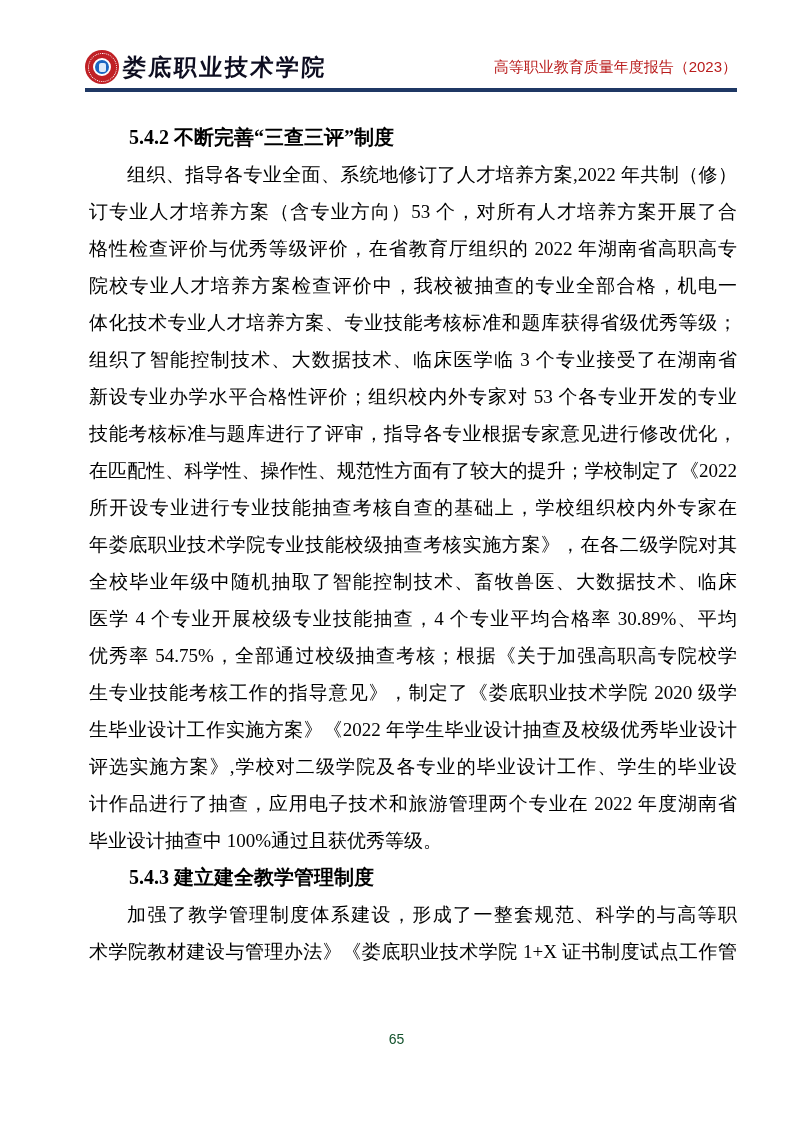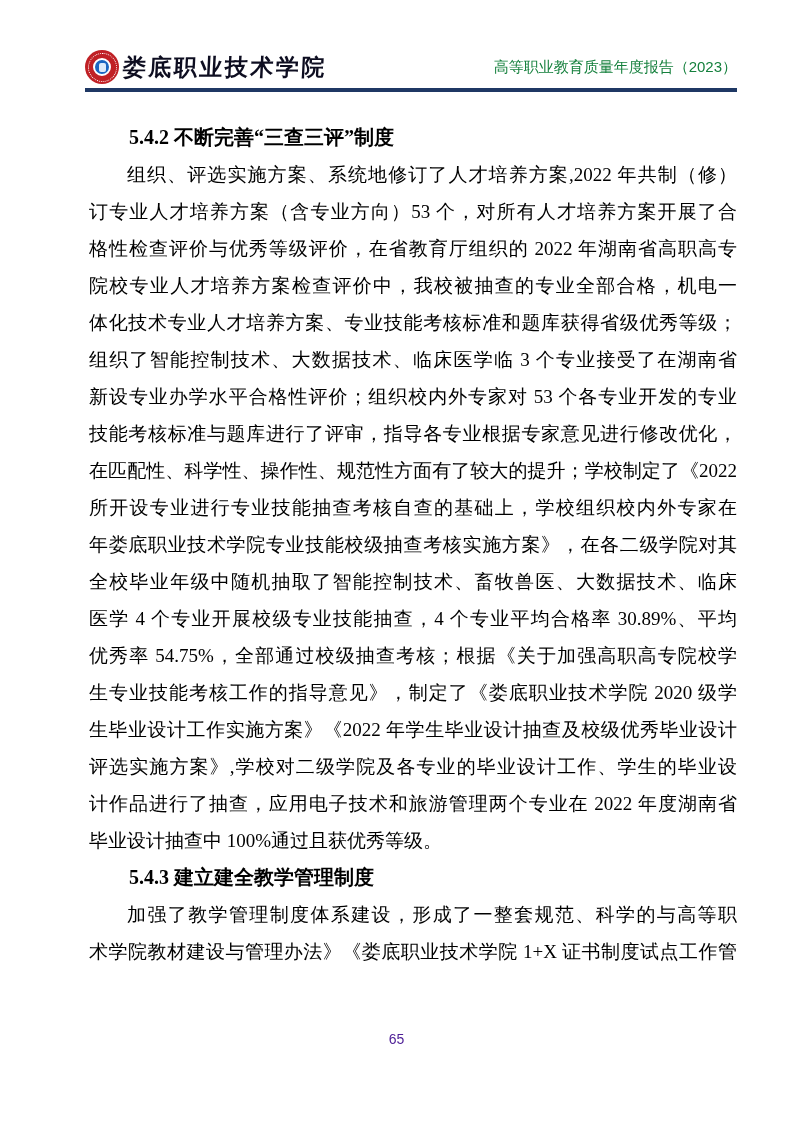--- a/index.html
+++ b/index.html
@@ -35,21 +35,21 @@
   }
   .seal-core { width:7px; height:9px; background:#ddeaf9; border-radius:2px; }
   .school-name {
     font-size:23px; font-weight:bold; letter-spacing:2.5px;
     color:#0d0d20;
     font-family:"Liberation Serif","DejaVu Serif",serif;
     transform:skewX(-3deg);
     white-space:nowrap;
   }
   .report-title {
-    font-size:15px; color:#15803d;
+    font-size:15px; color:#b91c1c;
     font-family:"Liberation Sans","DejaVu Sans",sans-serif;
     white-space:nowrap;
   }
   .header-rule {
     position:absolute; left:85px; top:88px; width:652px; height:2px;
     border-top:3.5px solid #1f3864;
     border-bottom:1.8px solid #1f3864;
     background:#ffffff;
   }
 
@@ -65,21 +65,21 @@
   .row.fill { text-align:justify; text-align-last:justify; }
   .row.indent { text-indent:2em; }
   .row.heading { font-weight:bold; font-size:20px; text-indent:2em; text-align:left; }
 
   
   .page-footer {
     position:absolute; left:0; top:1030px; width:100%;
     text-align:center;
   }
   .page-number {
-    font-size:14px; color:#4c1d95;
+    font-size:14px; color:#14532d;
     font-family:"Liberation Sans","DejaVu Sans",sans-serif;
   }
 </style>
 </head>
 <body>
 
 <div class="page">
 
   <div class="page-header">
     <div class="header-left">
@@ -90,21 +90,21 @@
       </span>
       <span class="school-name">娄底职业技术学院</span>
     </div>
     <div class="report-title">高等职业教育质量年度报告（2023）</div>
   </div>
   <div class="header-rule"></div>
 
   <div class="content">
     <div class="row heading">5.4.2 不断完善“三查三评”制度</div>
 
-    <div class="row fill indent">组织、评选实施方案、系统地修订了人才培养方案,2022 年共制（修）</div>
+    <div class="row fill indent">组织、指导各专业全面、系统地修订了人才培养方案,2022 年共制（修）</div>
     <div class="row fill">订专业人才培养方案（含专业方向）53 个，对所有人才培养方案开展了合</div>
     <div class="row fill">格性检查评价与优秀等级评价，在省教育厅组织的 2022 年湖南省高职高专</div>
     <div class="row fill">院校专业人才培养方案检查评价中，我校被抽查的专业全部合格，机电一</div>
     <div class="row fill">体化技术专业人才培养方案、专业技能考核标准和题库获得省级优秀等级；</div>
     <div class="row fill">组织了智能控制技术、大数据技术、临床医学临 3 个专业接受了在湖南省</div>
     <div class="row fill">新设专业办学水平合格性评价；组织校内外专家对 53 个各专业开发的专业</div>
     <div class="row fill">技能考核标准与题库进行了评审，指导各专业根据专家意见进行修改优化，</div>
     <div class="row fill">在匹配性、科学性、操作性、规范性方面有了较大的提升；学校制定了《2022</div>
     <div class="row fill">所开设专业进行专业技能抽查考核自查的基础上，学校组织校内外专家在</div>
     <div class="row fill">年娄底职业技术学院专业技能校级抽查考核实施方案》，在各二级学院对其</div>

